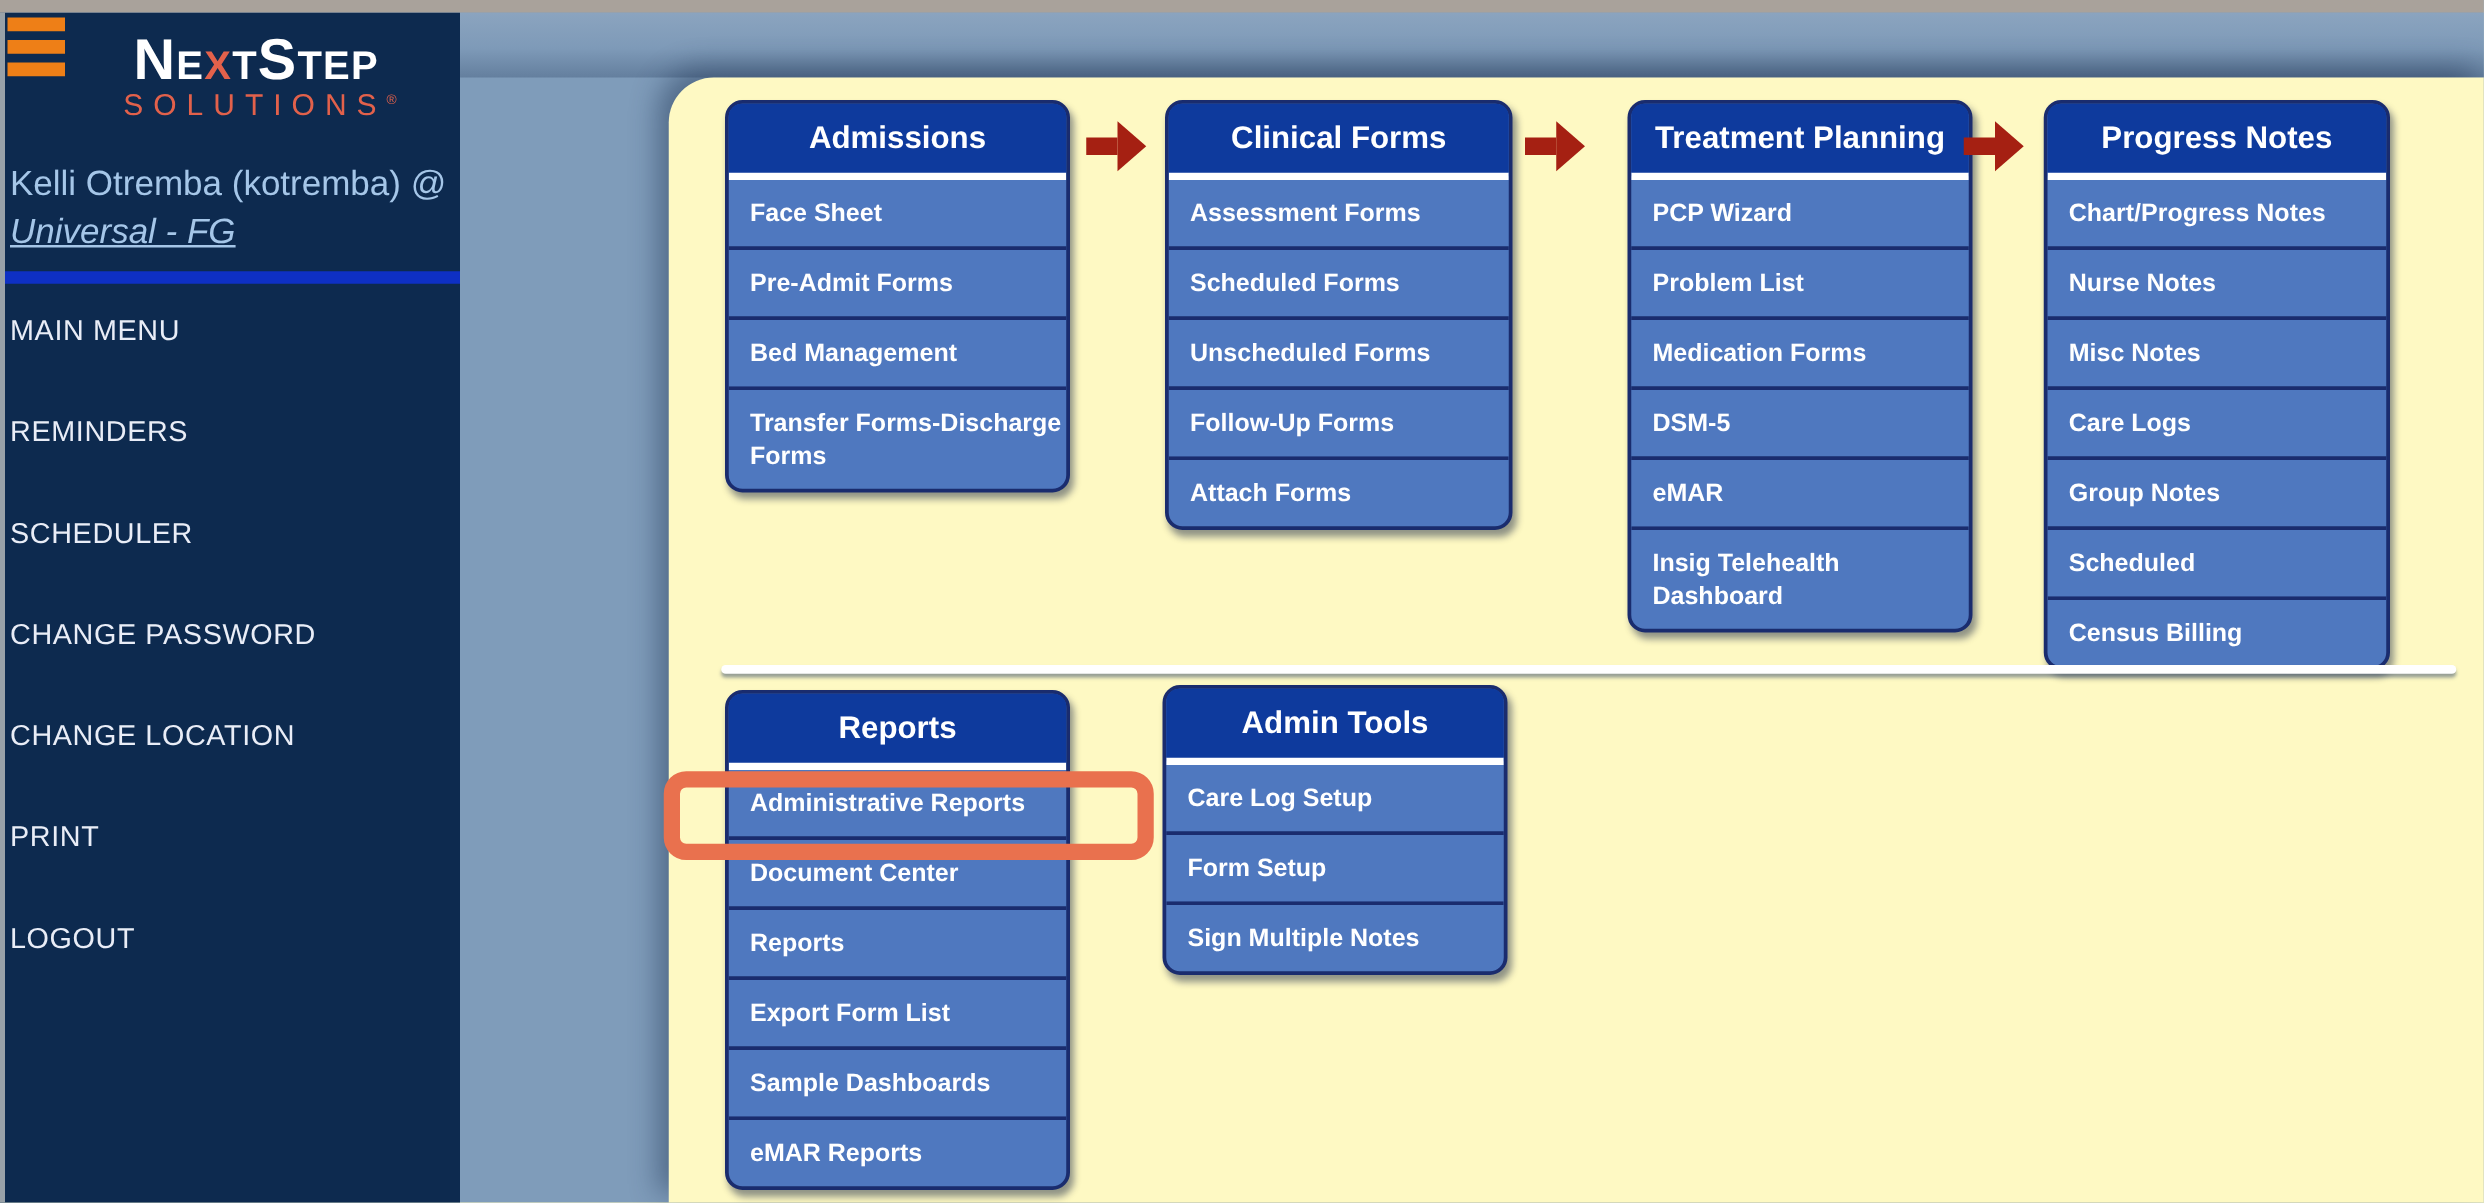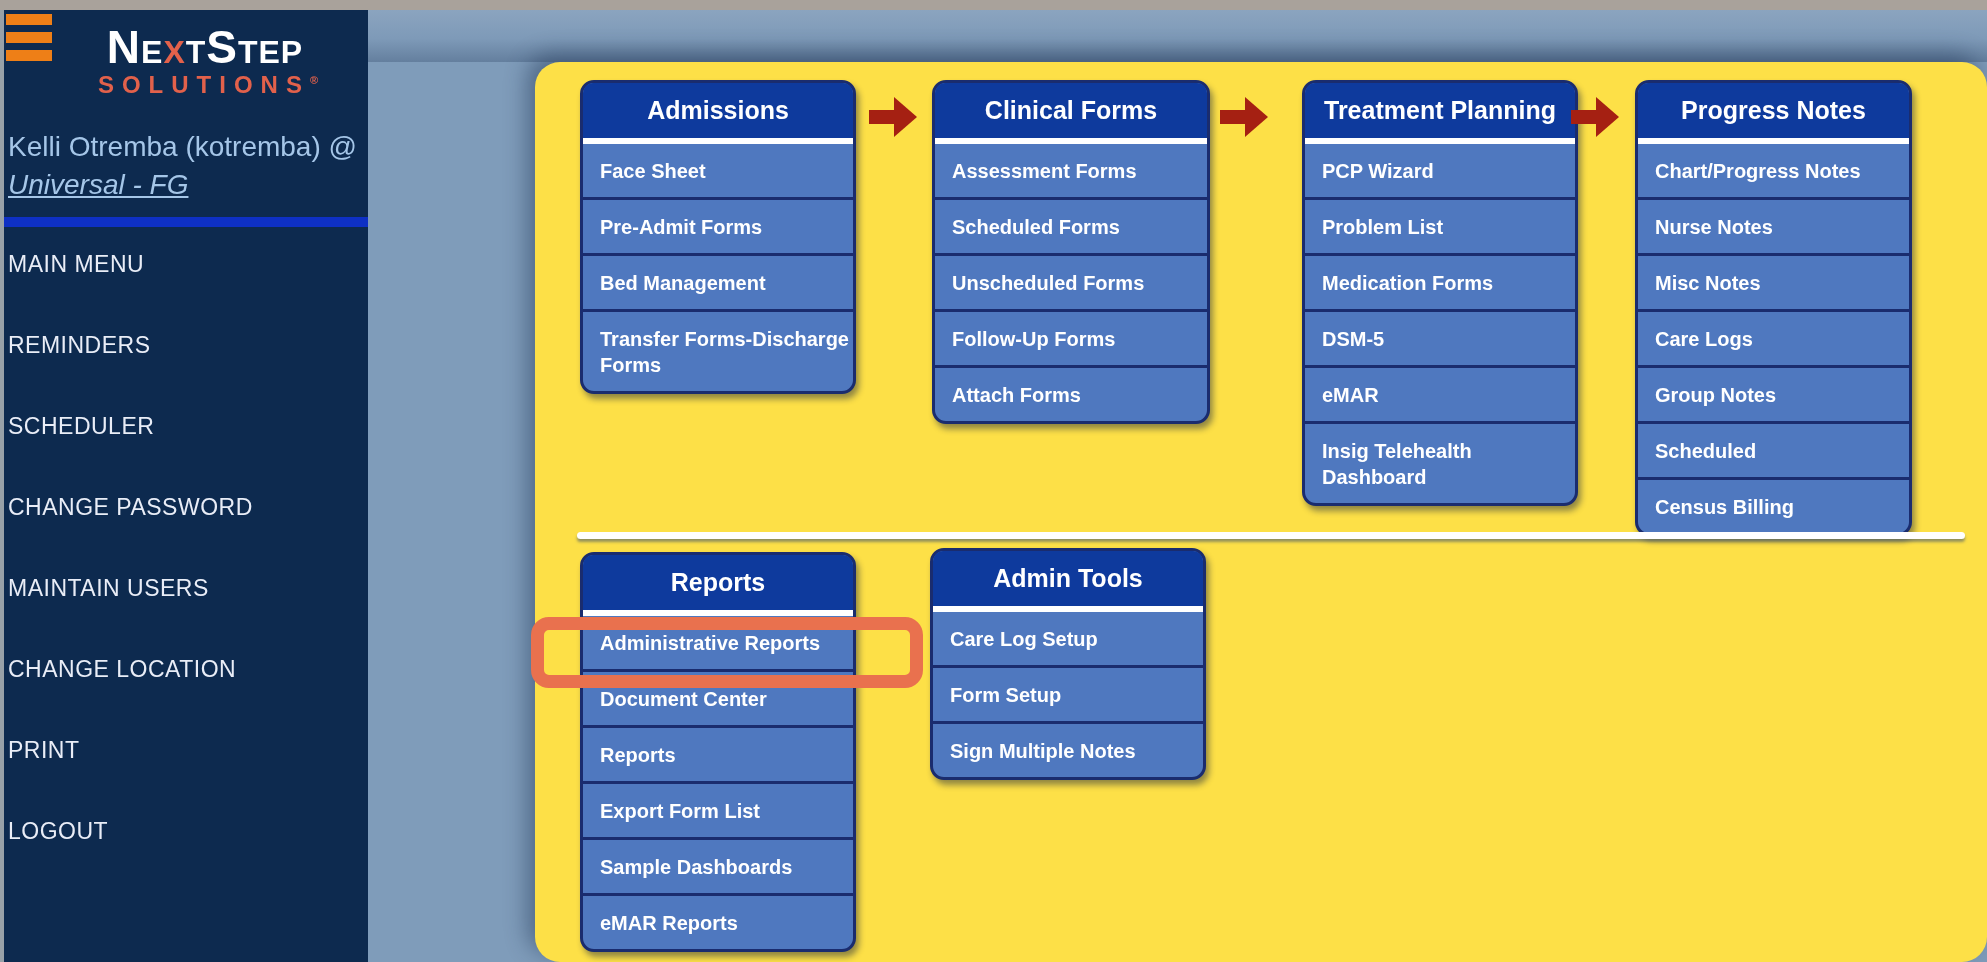--- a/index.html
+++ b/index.html
@@ -31,21 +31,21 @@
   .hamburger { position:absolute; left:2px; top:4px; width:50px; cursor:pointer; }
   .hamburger .bar { width:46px; height:11px; background:#ee7f17; margin-bottom:7px; }
 
   .logo { position:absolute; left:62px; top:14px; width:278px; text-align:center; }
   .logo-line1 {
     font-weight:bold; font-size:46px; line-height:1.0; color:#ffffff;
     font-variant:small-caps; letter-spacing:1px; white-space:nowrap;
   }
   .logo-line1 .accent { color:#e2614b; }
   .logo-line2 {
-    margin-top:1px; font-weight:bold; font-size:24px; letter-spacing:8px;
+    margin-top:1px; font-weight:normal; font-size:24px; letter-spacing:8px;
     color:#e2614b; white-space:nowrap; padding-left:6px;
   }
   .logo-line2 .tm { font-size:11px; letter-spacing:0; vertical-align:super; }
 
   .user-block {
     position:absolute; left:4px; top:118px; width:356px;
     color:#a5c6e8; font-size:28px; line-height:38px;
   }
   .user-location {
     font-style:italic; text-decoration:underline; color:#a5c6e8; cursor:pointer;
@@ -56,24 +56,23 @@
   }
   .side-menu { position:absolute; left:4px; top:241px; width:356px; }
   .side-item {
     color:#e9edf7; font-size:23px; letter-spacing:0.5px;
     margin-bottom:57px; height:24px; cursor:pointer; white-space:nowrap;
   }
 
   
   .content {
     position:absolute; left:535px; top:62px; right:0; bottom:0;
-    background:#fde047; border-top-left-radius:36px;
+    background:#fef9c3; border-top-left-radius:36px;
     box-shadow:-8px -8px 22px rgba(25,45,75,0.45);
     z-index:3;
-    border-radius:25px;
   }
 
   .card {
     position:absolute;
     background:#4f78bf;
     border:3px solid #1a2c6e;
     border-radius:14px;
     box-shadow:3px 5px 6px rgba(10,25,60,0.45);
   }
   .card-header {
@@ -151,21 +150,20 @@
     <div><span class="user-location">Universal - FG</span></div>
   </div>
 
   <div class="blue-bar"></div>
 
   <div class="side-menu">
     <div class="side-item">MAIN MENU</div>
     <div class="side-item">REMINDERS</div>
     <div class="side-item">SCHEDULER</div>
     <div class="side-item">CHANGE PASSWORD</div>
-    <div class="side-item">MAINTAIN USERS</div>
     <div class="side-item">CHANGE LOCATION</div>
     <div class="side-item">PRINT</div>
     <div class="side-item">LOGOUT</div>
   </div>
 </div>
 
 <div class="content">
 
   <div class="card c-admissions">
     <div class="card-header">Admissions</div>

